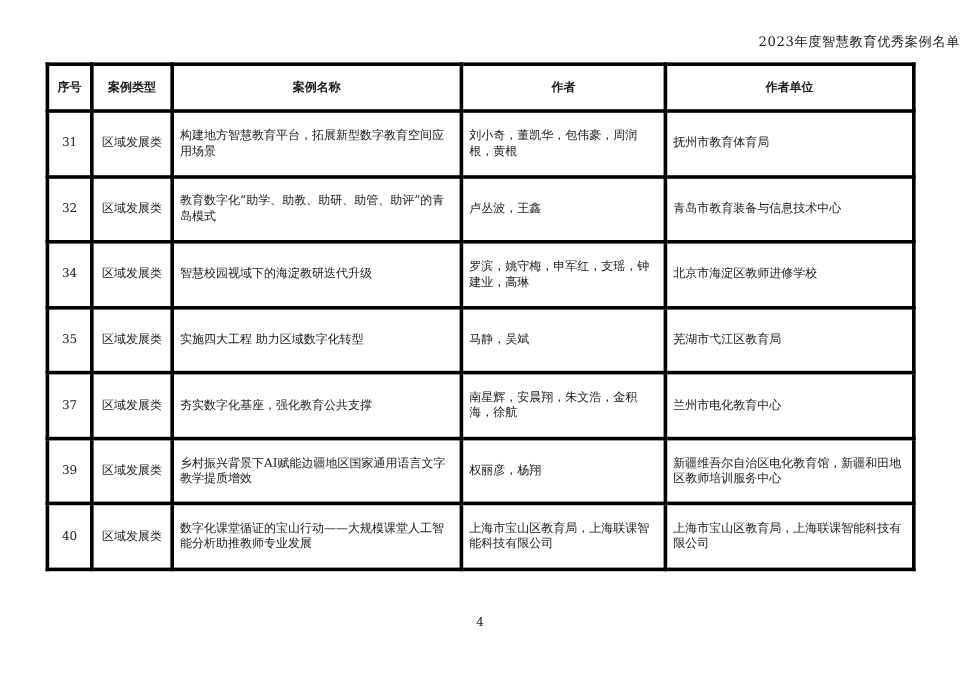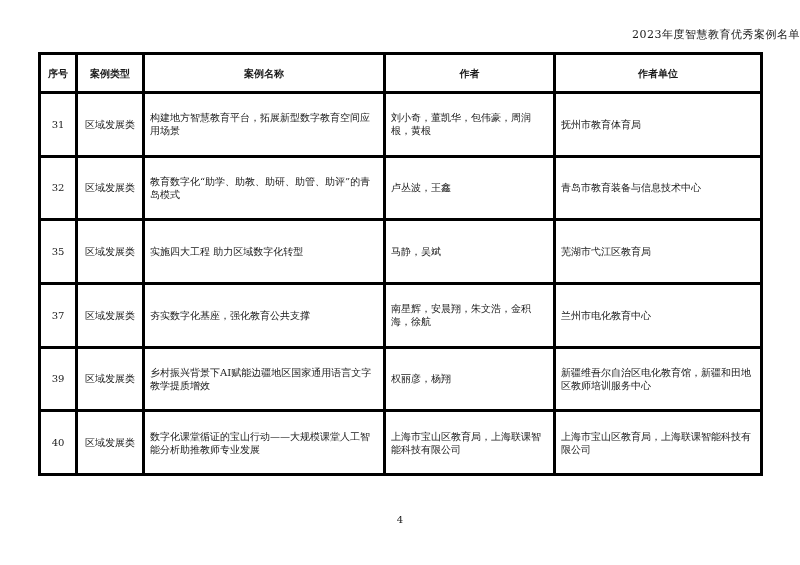--- a/index.html
+++ b/index.html
@@ -102,20 +102,27 @@
     <td class="cell-org">抚州市教育体育局</td>
   </tr>
         <tr>
     <td class="cell-no">32</td>
     <td class="cell-type">区域发展类</td>
     <td class="cell-name">教育数字化“助学、助教、助研、助管、助评”的青岛模式</td>
     <td class="cell-auth">卢丛波，王鑫</td>
     <td class="cell-org">青岛市教育装备与信息技术中心</td>
   </tr>
         <tr>
+    <td class="cell-no">34</td>
+    <td class="cell-type">区域发展类</td>
+    <td class="cell-name">智慧校园视域下的海淀教研迭代升级</td>
+    <td class="cell-auth">罗滨，姚守梅，申军红，支瑶，钟建业，高琳</td>
+    <td class="cell-org">北京市海淀区教师进修学校</td>
+  </tr>
+        <tr>
     <td class="cell-no">35</td>
     <td class="cell-type">区域发展类</td>
     <td class="cell-name">实施四大工程 助力区域数字化转型</td>
     <td class="cell-auth">马静，吴斌</td>
     <td class="cell-org">芜湖市弋江区教育局</td>
   </tr>
         <tr>
     <td class="cell-no">37</td>
     <td class="cell-type">区域发展类</td>
     <td class="cell-name">夯实数字化基座，强化教育公共支撑</td>

